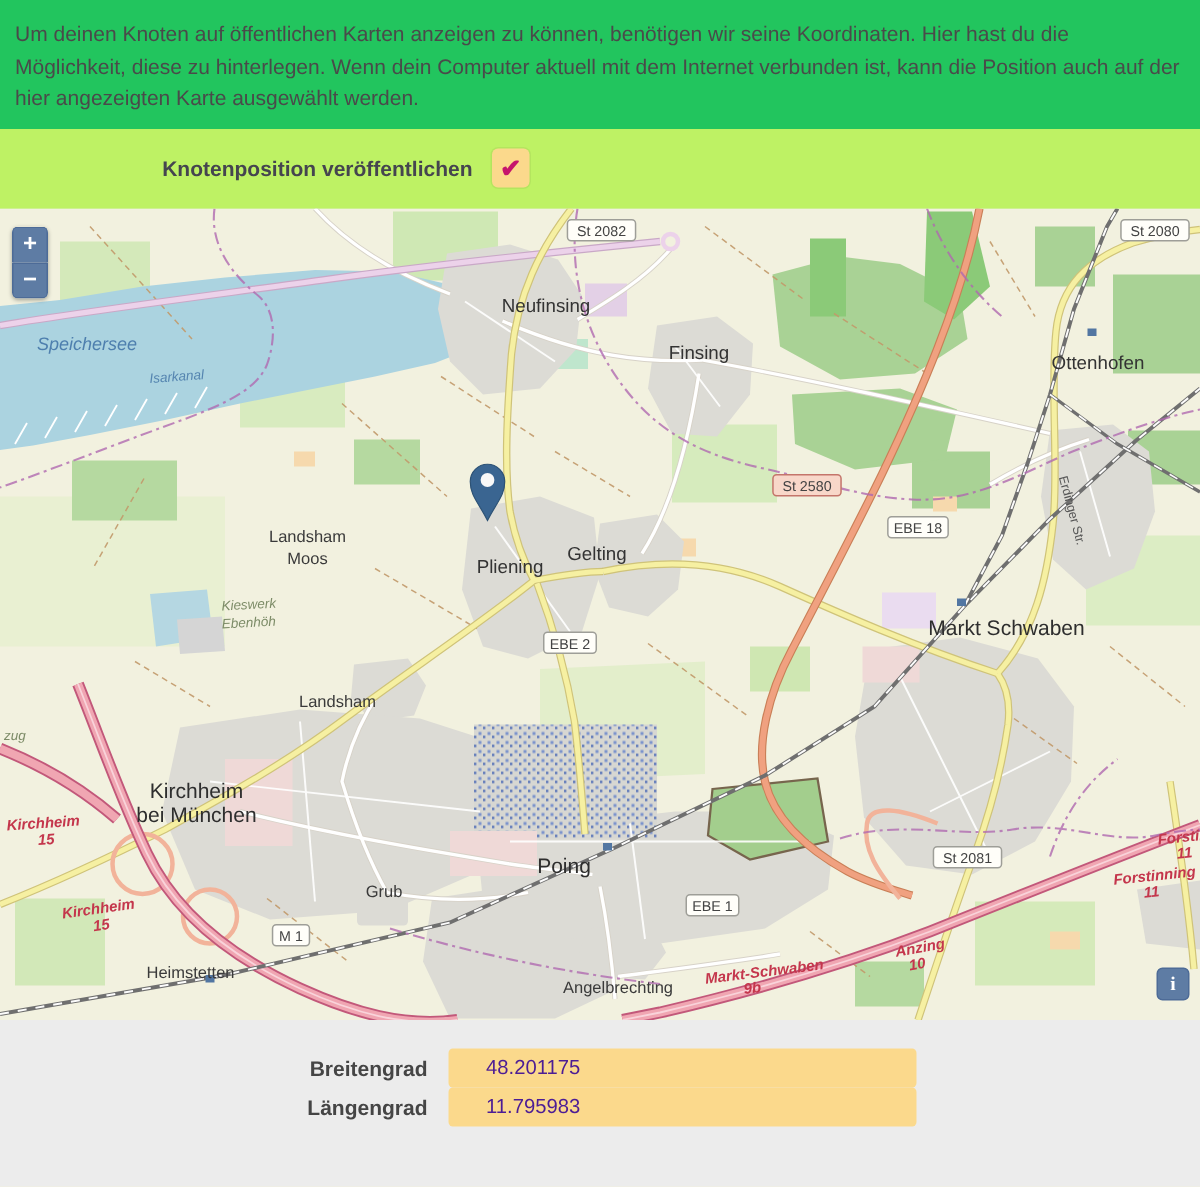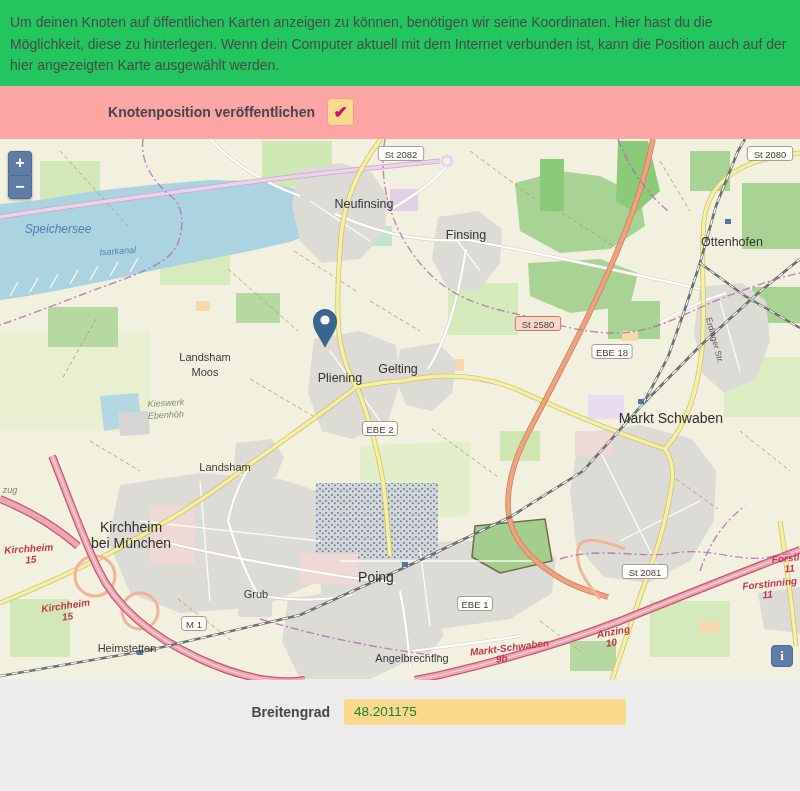--- a/index.html
+++ b/index.html
@@ -1,37 +1,37 @@
 <!DOCTYPE html>
 <html><head>
 <meta charset="utf-8">
 <style>
   html,body{margin:0;padding:0;}
   body{width:800px;height:791px;background:#ececec;font-family:"Liberation Sans",sans-serif;overflow:hidden;}
 
   .intro{background:#22c55e;margin:0;padding:12px 10px 9px 10px;font-size:14px;line-height:21.5px;color:#4a4a4a;}
 
-  .check-band{height:53px;display:flex;align-items:center;background:#fca5a5;}
+  .check-band{height:53px;display:flex;align-items:center;background:#bef264;}
   .check-label{width:315px;text-align:right;font-weight:bold;font-size:14px;color:#45454f;}
   .checkbox{width:25px;height:26px;margin-left:13px;background:#fbd98c;border-radius:4px;display:flex;align-items:center;justify-content:center;cursor:pointer;box-shadow:0 0 0 1px rgba(0,0,0,0.05);}
   .checkbox span{color:#c6156c;font-size:17px;font-weight:bold;line-height:1;}
 
   .map-wrap{position:relative;width:800px;height:541px;background:#bef264;overflow:hidden;}
   .map-wrap svg{position:absolute;left:0;top:0;display:block;}
 
   .zoomctrl{position:absolute;top:12px;left:8px;width:24px;border-radius:4px;overflow:hidden;box-shadow:0 1px 3px rgba(0,0,0,.35);}
   .zoomctrl button{display:block;width:24px;height:24px;padding:0;margin:0;background:#5e7ca4;color:#fff;border:1px solid #4d6b97;font-size:16px;font-weight:bold;font-family:"Liberation Sans",sans-serif;cursor:pointer;line-height:1;}
   .zoomctrl button:first-child{border-bottom:none;border-radius:3px 3px 0 0;}
   .zoomctrl button:last-child{border-radius:0 0 3px 3px;}
   .attrib{position:absolute;right:7px;bottom:13px;width:22px;height:22px;padding:0;background:#5e7ca4;color:#fff;border:1px solid #4d6b97;border-radius:4px;font-size:13px;font-weight:bold;font-family:"Liberation Serif",serif;cursor:pointer;}
 
   .form-area{background:#ececec;padding-top:19px;}
   .frow{display:flex;align-items:center;}
-  .flabel{width:330px;text-align:right;font-weight:bold;font-size:14px;color:#454545;}
-  .finput{margin-left:14px;width:262px;height:26px;background:#fbd98c;border:none;border-radius:3px;padding:0 10px;font-size:13.5px;color:#15803d;font-family:"Liberation Sans",sans-serif;outline:none;}
+  .flabel{width:285px;text-align:right;font-weight:bold;font-size:14px;color:#454545;}
+  .finput{margin-left:14px;width:262px;height:26px;background:#fbd98c;border:none;border-radius:3px;padding:0 25px;font-size:13.5px;color:#4c1d95;font-family:"Liberation Sans",sans-serif;outline:none;}
   .fhint{margin:6px 0 11px 329px;height:12px;font-size:10.5px;color:#6a6a6a;}
 
   
   text.lbl{font-family:"Liberation Sans",sans-serif;text-anchor:middle;}
   .town-lg{font-size:14px;fill:#2e2e2e;}
   .town{font-size:12.5px;fill:#333333;}
   .town-sm{font-size:11px;fill:#3a3a3a;}
   .water{font-size:12px;font-style:italic;fill:#4e7fae;}
   .water-sm{font-size:9px;font-style:italic;fill:#5585b0;}
   .site{font-size:9px;font-style:italic;fill:#7d8c68;}
@@ -347,13 +347,17 @@
     <button>−</button>
   </div>
   <button class="attrib">i</button>
 </div>
 
 <div class="form-area">
   <div class="frow">
     <label class="flabel">Breitengrad</label>
     <input class="finput" type="text" value="48.201175" style="">
   </div>
+  <div class="frow">
+    <label class="flabel">Längengrad</label>
+    <input class="finput" type="text" value="11.795983" style="">
+  </div>
 </div>
 
 </body></html>

